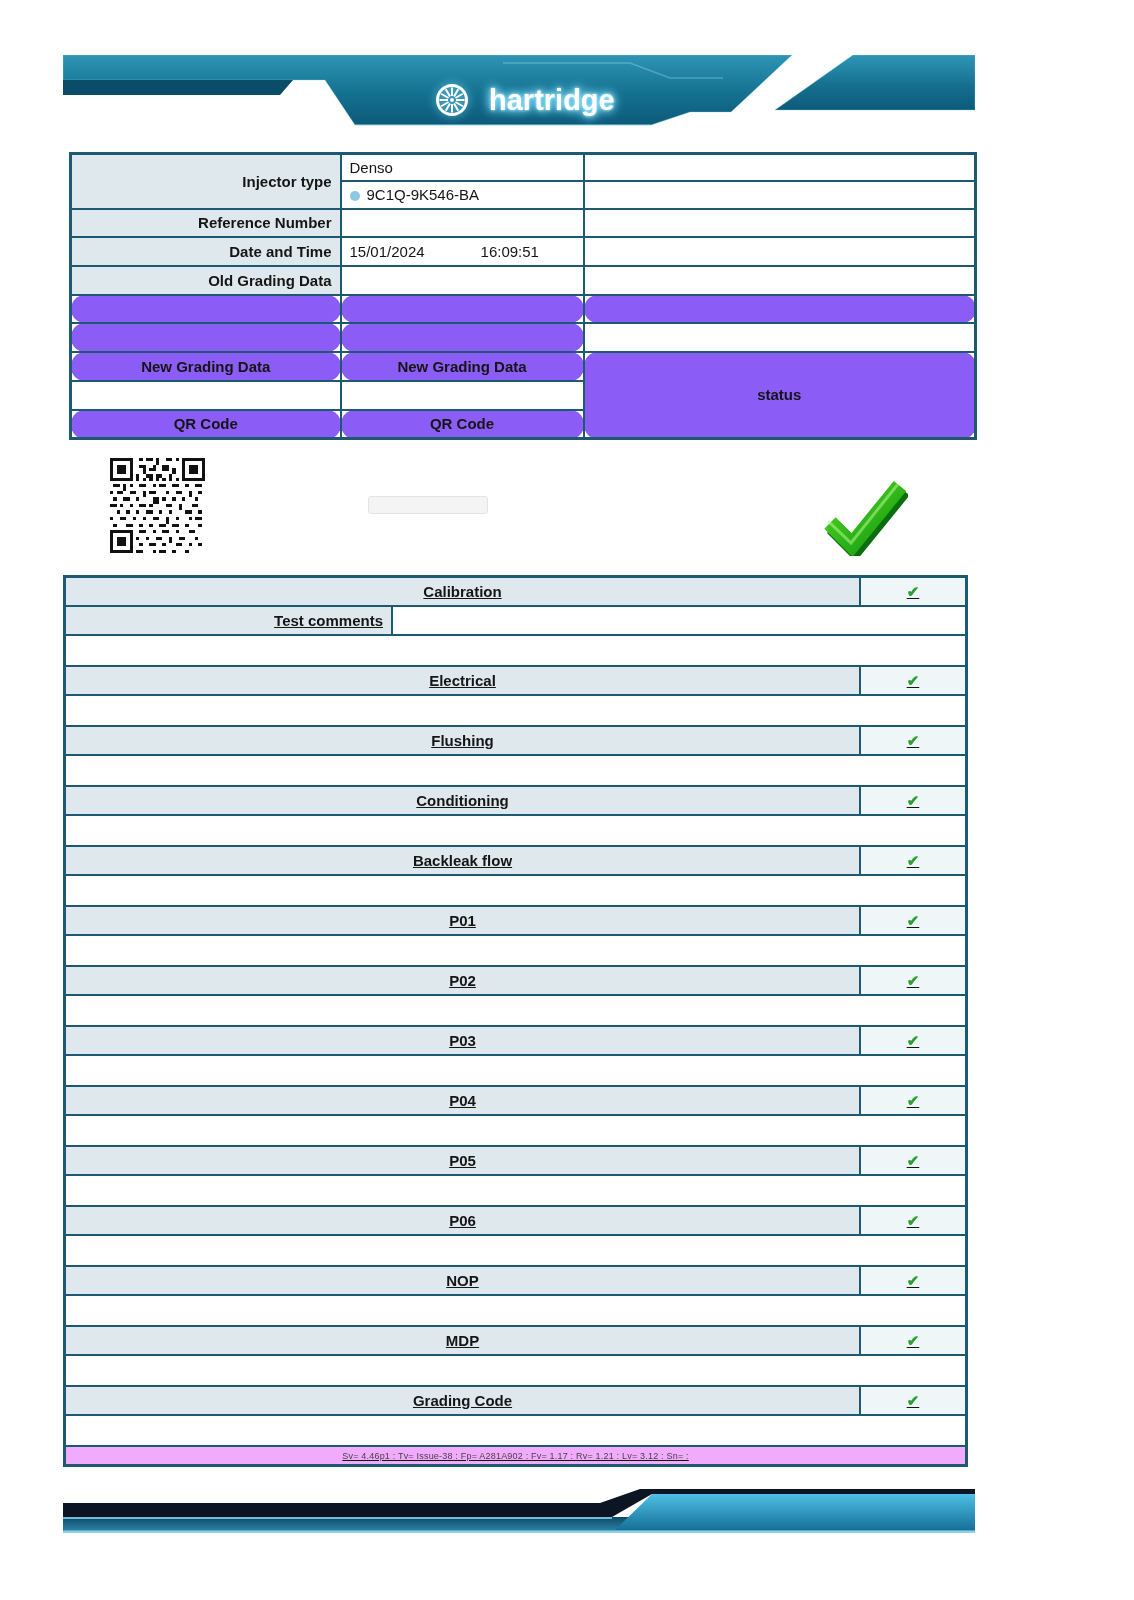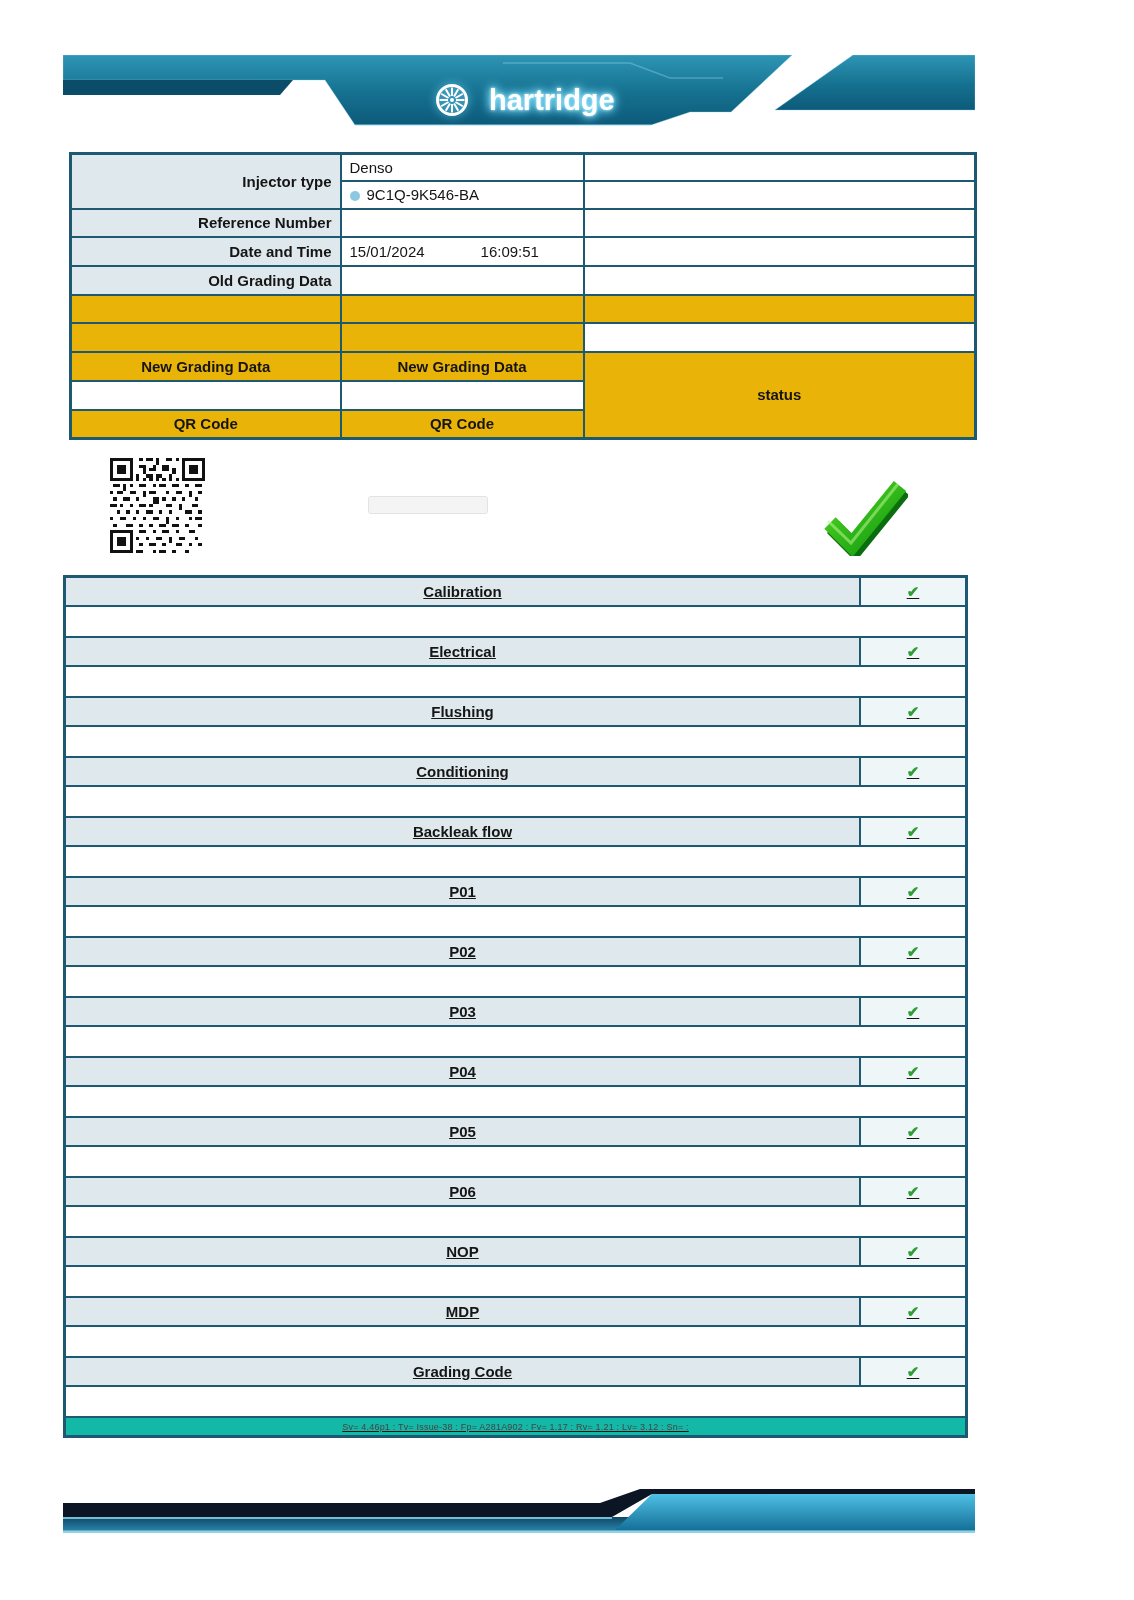--- a/index.html
+++ b/index.html
@@ -13,21 +13,21 @@
   .logo .brand{color:#fff;font-size:29px;font-weight:bold;letter-spacing:0px;
         text-shadow:0 0 9px rgba(130,225,255,.95),0 0 3px #eaffff;}
 
   
   table.info{position:absolute;left:69px;top:152px;width:905px;border-collapse:collapse;
         border:3px solid #1d5a72;table-layout:fixed;}
   table.info td{border:2px solid #1d5a72;font-size:15px;padding:0 8px;overflow:hidden;white-space:nowrap;}
   td.lbl{background:#dfe9ed;font-weight:bold;text-align:right;}
   td.val{background:#ffffff;text-align:left;font-size:16px;margin-left:9px;}
   td.white{background:#ffffff;}
-  td.tint{background:#eab308;}
+  td.tint{background:#8b5cf6;border-radius:14px;}
   td.c{text-align:center;font-weight:bold;}
   .dot{display:inline-block;width:10px;height:10px;border-radius:50%;background:#8cc8e0;
        margin-right:7px;vertical-align:middle;}
   .timegap{display:inline-block;width:56px;}
 
   
   .qr{position:absolute;left:110px;top:458px;width:95px;height:95px;}
   .pill{position:absolute;left:368px;top:496px;width:118px;height:16px;background:#f4f4f4;
         border:1px solid #e3e3e3;border-radius:3px;}
   .big-check{position:absolute;left:818px;top:478px;width:90px;height:78px;}
@@ -41,21 +41,21 @@
       font-weight:bold;font-size:15px;}
   .st-check{width:106px;border-left:2px solid #1d5a72;background:#eff6f8;
       display:flex;align-items:center;justify-content:center;box-sizing:border-box;}
   .tick{color:#2f9e35;font-size:15px;font-weight:bold;line-height:1;}
   .st-row.comment{height:29px;}
   .st-comment-label{width:327px;background:#dfe9ed;font-weight:bold;font-size:15px;
       display:flex;align-items:center;justify-content:flex-end;padding-right:8px;
       border-right:2px solid #1d5a72;box-sizing:border-box;}
   .st-comment-value{flex:1;background:#fff;}
   .st-row.spacer{height:31px;background:#ffffff;}
-  .st-row.sysinfo{height:17px;background:#14b8a6;border-bottom:none;
+  .st-row.sysinfo{height:17px;background:#f0abfc;border-bottom:none;
       display:flex;align-items:center;justify-content:center;
       font-size:9px;color:#444;letter-spacing:.2px;}
 </style>
 </head>
 <body>
 
 <div class="page">
 
   <svg class="top-banner" viewBox="0 0 912 78" preserveAspectRatio="none">
     <defs>
@@ -201,20 +201,24 @@
 
   <div class="st">
 
     <div class="st-row label-check">
       <div class="st-label">Calibration</div>
       <div class="st-check">
           <span class="tick">✔</span>
         </div>
     </div>
 
+    <div class="st-row comment">
+      <div class="st-comment-label">Test comments</div>
+      <div class="st-comment-value"></div>
+    </div>
 
     <div class="st-row spacer"></div>
 
     <div class="st-row label-check">
       <div class="st-label">Electrical</div>
       <div class="st-check">
           <span class="tick">✔</span>
         </div>
     </div>
     <div class="st-row spacer"></div>

